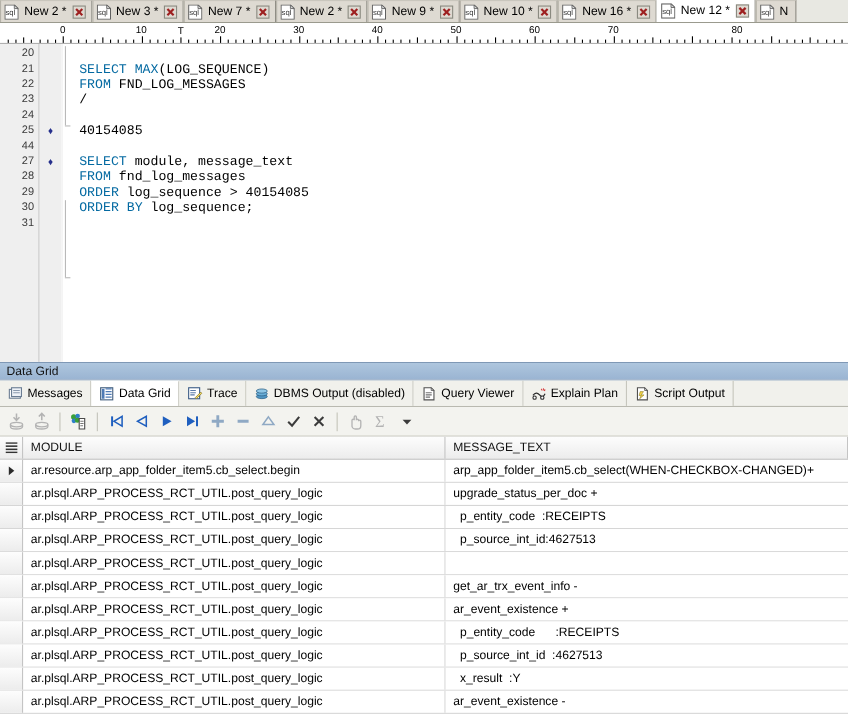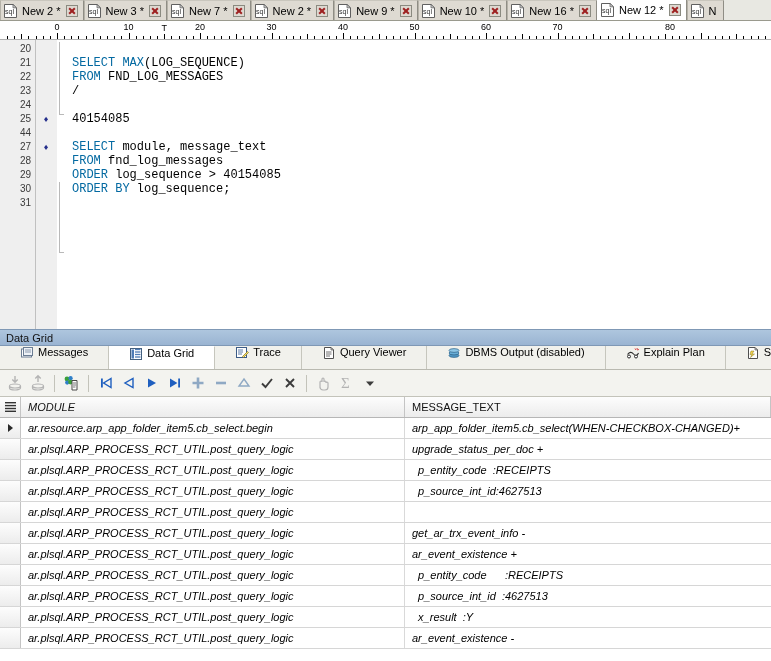--- a/index.html
+++ b/index.html
@@ -214,23 +214,23 @@
     height: 24px;
     background: #f1f1ec;
     border-bottom: 1px solid #b9b9b0;
     display: flex;
     align-items: stretch;
     box-sizing: border-box;
     overflow: hidden;
   }
   .rtab {
     display: flex;
-    align-items: flex-start;
+    align-items: center;
     gap: 4px;
-    padding: 0 20px;
+    padding: 0 7px;
     border-right: 1px solid #c6c6bd;
     font-size: 11px;
     white-space: nowrap;
     background: #f1f1ec;
     box-sizing: border-box;
   }
   .rtab.active {
     background: #ffffff;
     border-top: 1px solid #ffffff;
   }
@@ -289,31 +289,30 @@
   .gh-cell {
     display: flex;
     align-items: center;
     padding-left: 7px;
     border-right: 1px solid #c4c4c4;
     box-sizing: border-box;
     overflow: hidden;
     white-space: nowrap;
     color: #111;
   }
-  .gh-module { width: 384px; flex: 0 0 auto; font-style: italic; }
+  .gh-module { width: 384px; flex: 0 0 auto; }
   .gh-message { flex: 1 1 auto; }
 
   .grow {
     display: flex;
     height: 21px;
     border-bottom: 1px solid #d6d6d6;
     box-sizing: border-box;
     font-size: 11px;
     background: #ffffff;
-    font-style: italic;
   }
   .gr-ind {
     width: 21px;
     flex: 0 0 auto;
     background: linear-gradient(#fdfdfd, #ececec);
     border-right: 1px solid #c4c4c4;
     display: flex;
     align-items: center;
     justify-content: center;
     box-sizing: border-box;
@@ -651,38 +650,38 @@
             <line x1="3" y1="6" x2="8" y2="6" stroke="#5a7aa8"></line>
             <line x1="3" y1="8" x2="7" y2="8" stroke="#5a7aa8"></line>
             <path d="M7.5 10.5 L12.5 5.5 L13.5 6.5 L8.5 11.5 Z" fill="#f4e06a" stroke="#8a7520" stroke-width="0.7"></path>
           </svg>
         </span>
         <span>Trace</span>
       </div>
       <div class="rtab">
         <span style="display: flex;">
           <svg class="ti" viewBox="0 0 14 14">
+            <ellipse cx="7" cy="9.5" rx="5" ry="1.9" fill="#4f96c4" stroke="#2e6287" stroke-width="0.7"></ellipse>
+            <ellipse cx="7" cy="7" rx="5" ry="1.9" fill="#68aed8" stroke="#2e6287" stroke-width="0.7"></ellipse>
+            <ellipse cx="7" cy="4.5" rx="5" ry="1.9" fill="#8ec6e6" stroke="#2e6287" stroke-width="0.7"></ellipse>
+          </svg>
+        </span>
+        <span>DBMS Output (disabled)</span>
+      </div>
+      <div class="rtab">
+        <span style="display: flex;">
+          <svg class="ti" viewBox="0 0 14 14">
             <path d="M2.5 1.5 H9 L11.5 4 V12.5 H2.5 Z" fill="#ffffff" stroke="#505050" stroke-width="1"></path>
             <path d="M9 1.5 L11.5 4 H9 Z" fill="#dcdcdc" stroke="#505050" stroke-width="0.7"></path>
             <line x1="4" y1="6" x2="9.5" y2="6" stroke="#707070"></line>
             <line x1="4" y1="8" x2="9.5" y2="8" stroke="#707070"></line>
             <line x1="4" y1="10" x2="8" y2="10" stroke="#707070"></line>
           </svg>
         </span>
         <span>Query Viewer</span>
-      </div>
-      <div class="rtab">
-        <span style="display: flex;">
-          <svg class="ti" viewBox="0 0 14 14">
-            <ellipse cx="7" cy="9.5" rx="5" ry="1.9" fill="#4f96c4" stroke="#2e6287" stroke-width="0.7"></ellipse>
-            <ellipse cx="7" cy="7" rx="5" ry="1.9" fill="#68aed8" stroke="#2e6287" stroke-width="0.7"></ellipse>
-            <ellipse cx="7" cy="4.5" rx="5" ry="1.9" fill="#8ec6e6" stroke="#2e6287" stroke-width="0.7"></ellipse>
-          </svg>
-        </span>
-        <span>DBMS Output (disabled)</span>
       </div>
       <div class="rtab">
         <span style="display: flex;">
           <svg class="ti" viewBox="0 0 14 14">
             <path d="M1.5 8.5 q3 -4 6 -0.5 t5 -1" fill="none" stroke="#2a2a2a" stroke-width="1.1"></path>
             <circle cx="3" cy="10.5" r="1.5" fill="#ffffff" stroke="#2a2a2a" stroke-width="1"></circle>
             <circle cx="10" cy="10.5" r="1.5" fill="#ffffff" stroke="#2a2a2a" stroke-width="1"></circle>
             <path d="M9 2.5 l1 1.5 M11 2 l0.4 1.8 M12.6 3 l-0.8 1.4" stroke="#d64040" stroke-width="1"></path>
           </svg>
         </span>

